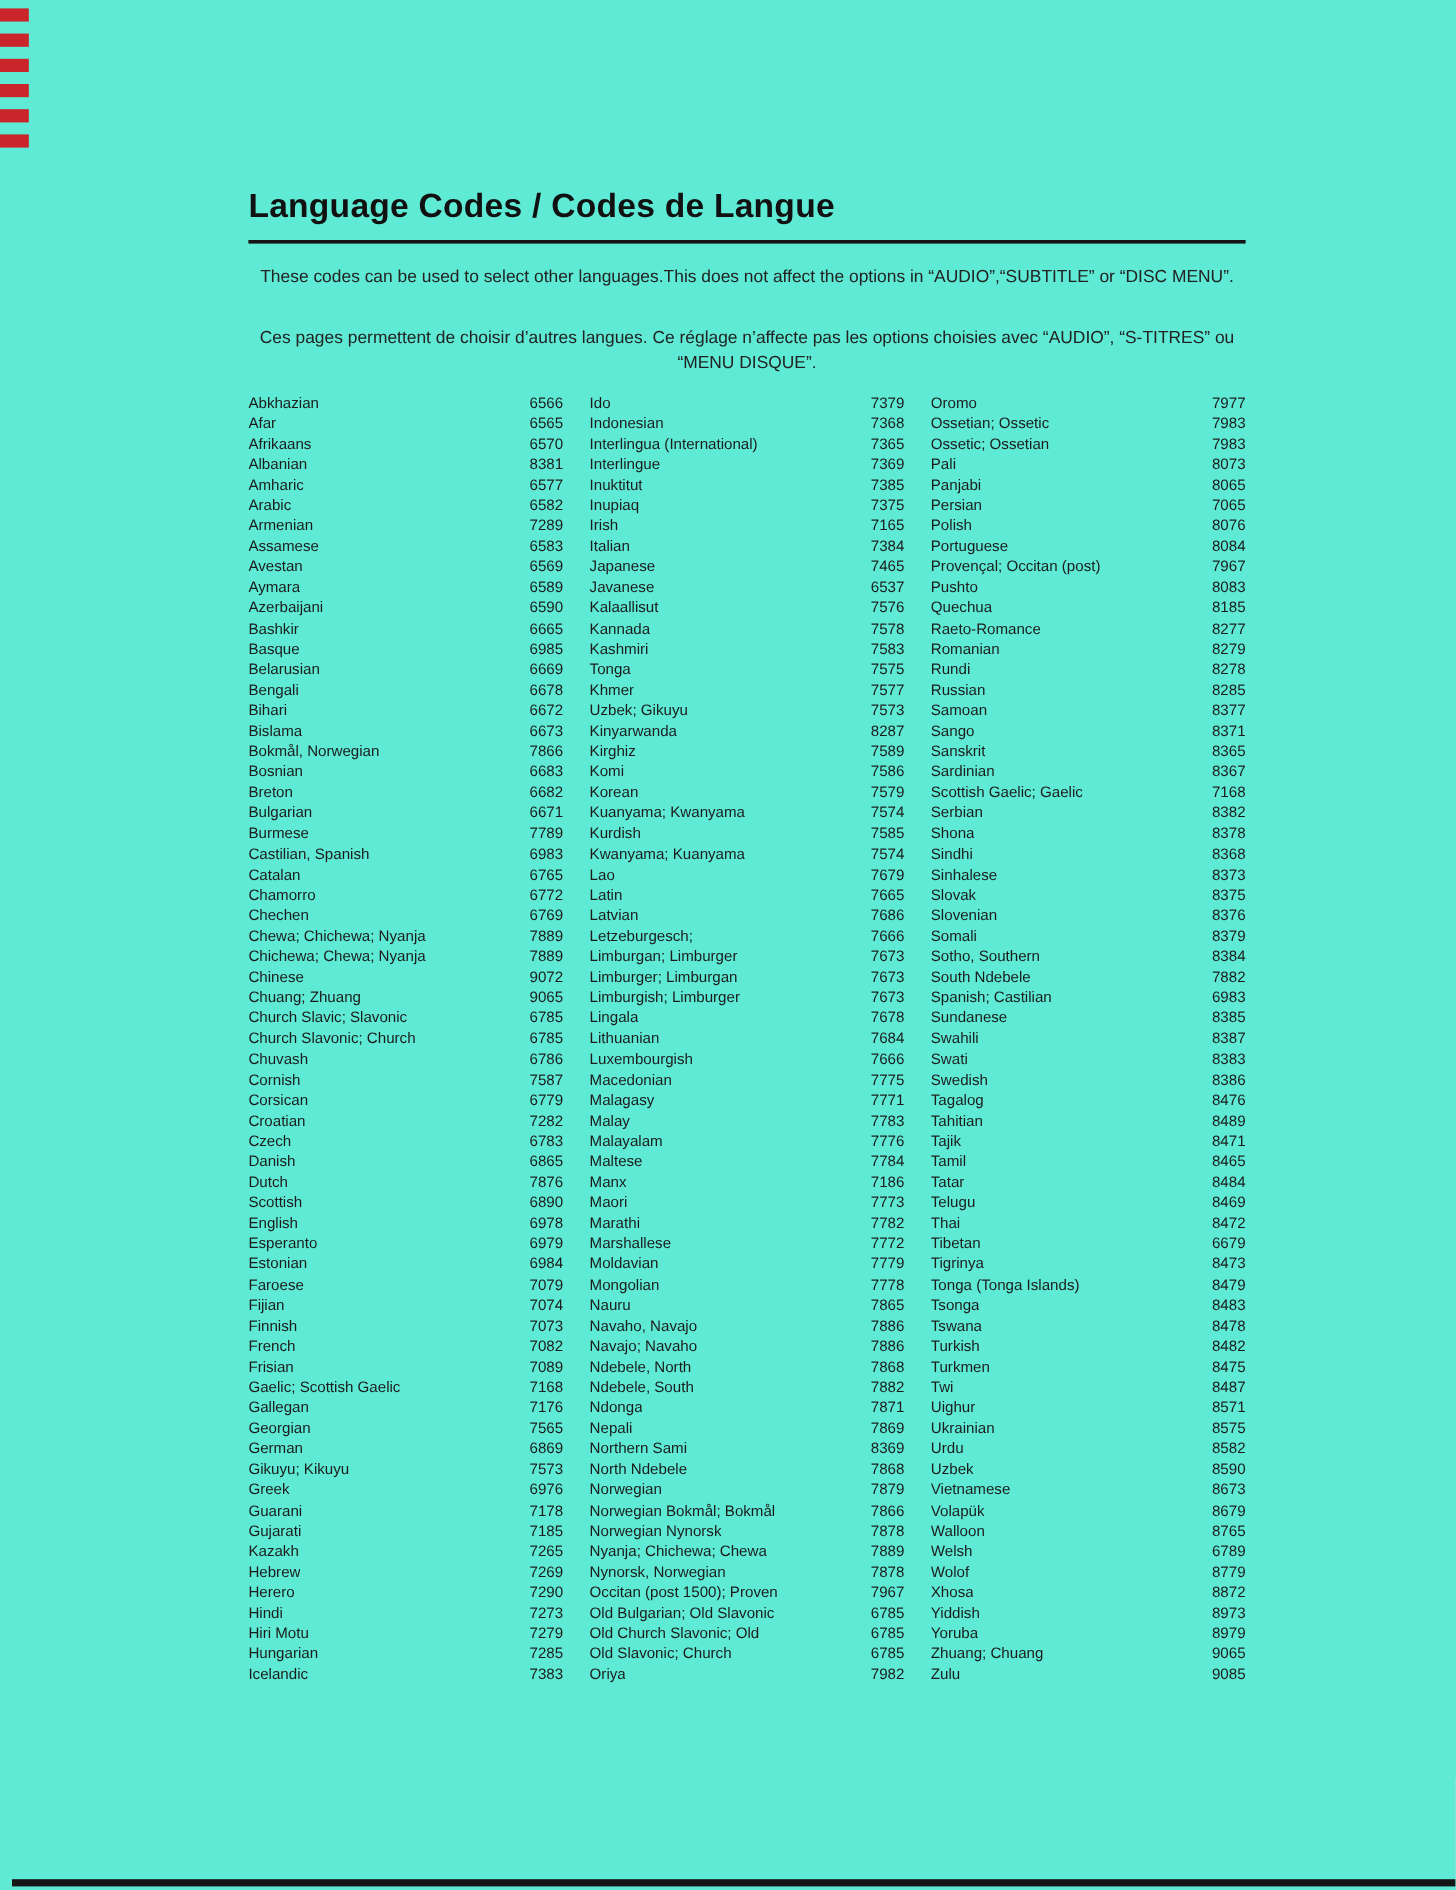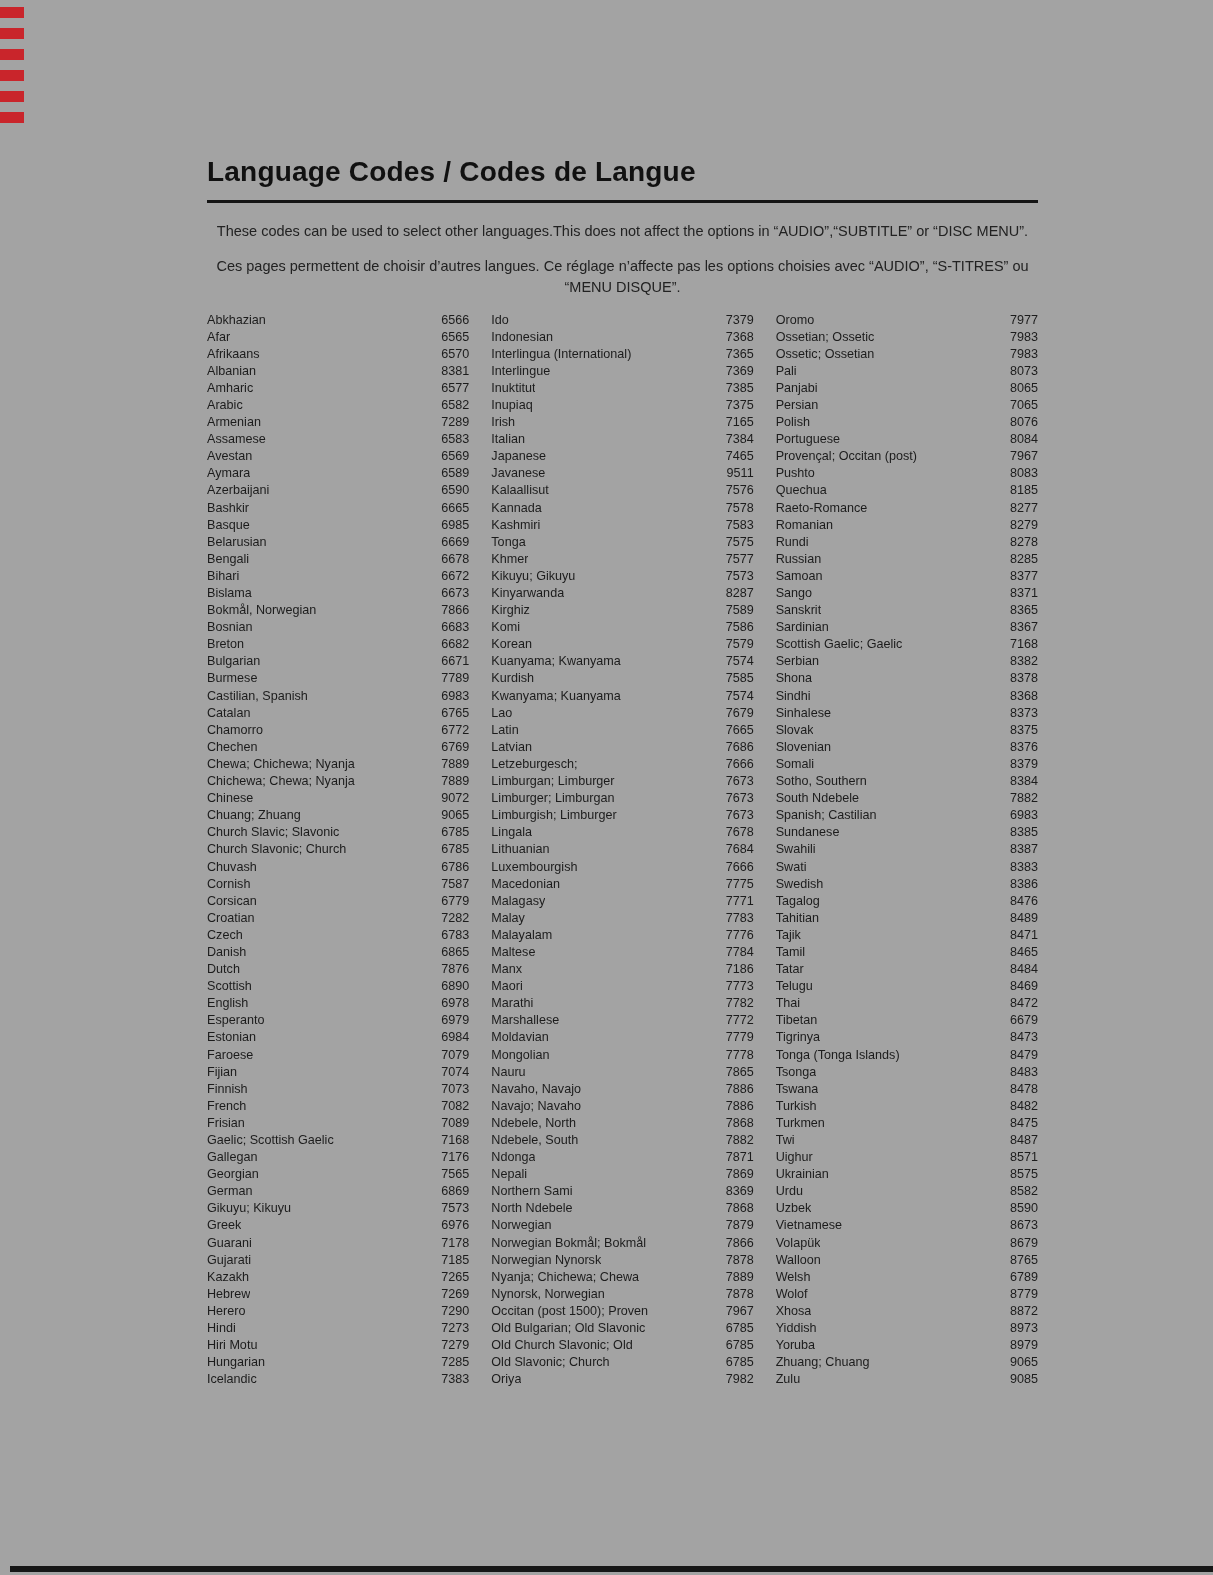--- a/index.html
+++ b/index.html
@@ -3,21 +3,21 @@
 <meta charset="utf-8">
 <style>
   html,body { margin:0; padding:0; }
   body {
     font-family: "Liberation Sans", sans-serif;
     background:#e8e8e8;
   }
   .page {
     position:relative;
     width:1213px; height:1575px;
-    background:#a3a3a3;
+    background:#5eead4;
     overflow:hidden;
     color:#1c1c1c;
   }
   
   .scan-marks { position:absolute; left:0; top:7px; }
   .scan-mark {
     width:24px; height:11px;
     background:var(--accent-red, #c9252b);
     margin-bottom:10px;
   }
@@ -36,21 +36,21 @@
     padding-bottom:11px;
     border-bottom:3px solid #151515;
   }
   .intro {
     margin:18px 0 0 0;
     font-size:14.5px;
     line-height:21.5px;
     color:#222;
     text-align:center;
   }
-  .intro.fr { margin-top:13px; }
+  .intro.fr { margin-top:29px; }
   .lang-table {
     margin-top:13px;
     display:flex;
     gap:22px;
   }
   .lang-col {
     flex:1 1 0;
     min-width:0;
   }
   .lang-row {
@@ -381,21 +381,21 @@
           <div class="lang-row">
             <span class="lang-name">Italian</span>
             <span class="lang-code">7384</span>
           </div>
           <div class="lang-row">
             <span class="lang-name">Japanese</span>
             <span class="lang-code">7465</span>
           </div>
           <div class="lang-row">
             <span class="lang-name">Javanese</span>
-            <span class="lang-code">9511</span>
+            <span class="lang-code">6537</span>
           </div>
           <div class="lang-row">
             <span class="lang-name">Kalaallisut</span>
             <span class="lang-code">7576</span>
           </div>
           <div class="lang-row">
             <span class="lang-name">Kannada</span>
             <span class="lang-code">7578</span>
           </div>
           <div class="lang-row">
@@ -404,21 +404,21 @@
           </div>
           <div class="lang-row">
             <span class="lang-name">Tonga</span>
             <span class="lang-code">7575</span>
           </div>
           <div class="lang-row">
             <span class="lang-name">Khmer</span>
             <span class="lang-code">7577</span>
           </div>
           <div class="lang-row">
-            <span class="lang-name">Kikuyu; Gikuyu</span>
+            <span class="lang-name">Uzbek; Gikuyu</span>
             <span class="lang-code">7573</span>
           </div>
           <div class="lang-row">
             <span class="lang-name">Kinyarwanda</span>
             <span class="lang-code">8287</span>
           </div>
           <div class="lang-row">
             <span class="lang-name">Kirghiz</span>
             <span class="lang-code">7589</span>
           </div>

